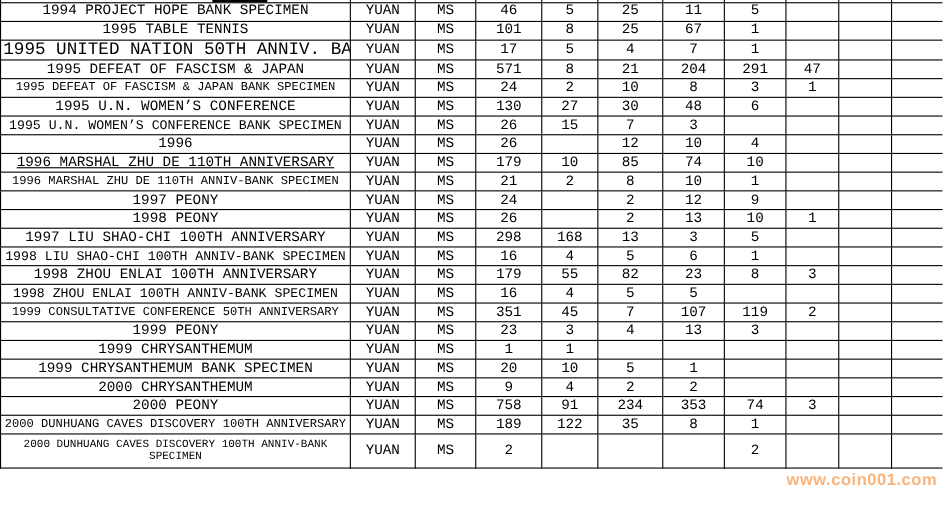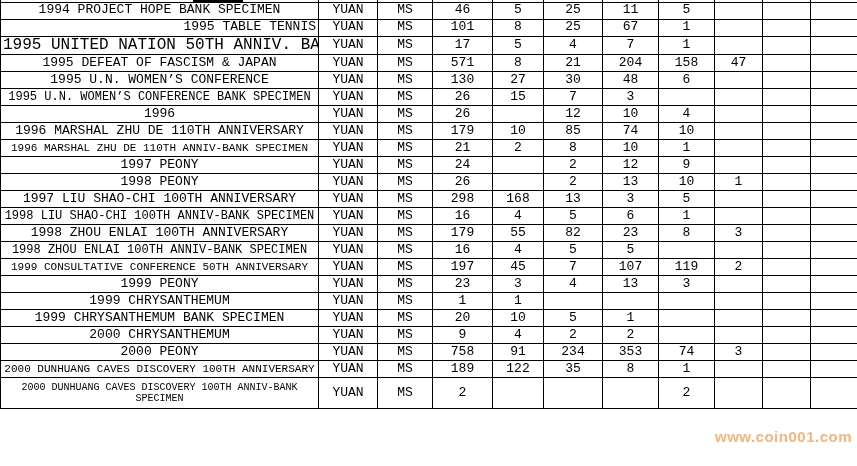--- a/index.html
+++ b/index.html
@@ -93,21 +93,21 @@
     <td>46</td>
     <td>5</td>
     <td>25</td>
     <td>11</td>
     <td>5</td>
     <td></td>
     <td></td>
     <td></td>
   </tr>
         <tr>
-    <td class="desc" style="font-size: 13px; text-align: right;">1995 TABLE TENNIS</td>
+    <td class="desc" style="font-size: 13px;">1995 TABLE TENNIS</td>
     <td>YUAN</td>
     <td>MS</td>
     <td>101</td>
     <td>8</td>
     <td>25</td>
     <td>67</td>
     <td>1</td>
     <td></td>
     <td></td>
     <td></td>
@@ -126,22 +126,35 @@
     <td></td>
   </tr>
         <tr>
     <td class="desc" style="font-size: 13px;">1995 DEFEAT OF FASCISM &amp; JAPAN</td>
     <td>YUAN</td>
     <td>MS</td>
     <td>571</td>
     <td>8</td>
     <td>21</td>
     <td>204</td>
-    <td>158</td>
+    <td>291</td>
     <td>47</td>
+    <td></td>
+    <td></td>
+  </tr>
+        <tr>
+    <td class="desc" style="font-size: 11px;">1995 DEFEAT OF FASCISM &amp; JAPAN BANK SPECIMEN</td>
+    <td>YUAN</td>
+    <td>MS</td>
+    <td>24</td>
+    <td>2</td>
+    <td>10</td>
+    <td>8</td>
+    <td>3</td>
+    <td>1</td>
     <td></td>
     <td></td>
   </tr>
         <tr>
     <td class="desc" style="font-size: 13px;">1995 U.N. WOMEN’S CONFERENCE</td>
     <td>YUAN</td>
     <td>MS</td>
     <td>130</td>
     <td>27</td>
     <td>30</td>
@@ -171,21 +184,21 @@
     <td>26</td>
     <td></td>
     <td>12</td>
     <td>10</td>
     <td>4</td>
     <td></td>
     <td></td>
     <td></td>
   </tr>
         <tr>
-    <td class="desc" style="font-size: 13px;">1996 MARSHAL ZHU DE 110TH ANNIVERSARY</td>
+    <td class="desc" style="font-size: 13px; text-decoration: underline;">1996 MARSHAL ZHU DE 110TH ANNIVERSARY</td>
     <td>YUAN</td>
     <td>MS</td>
     <td>179</td>
     <td>10</td>
     <td>85</td>
     <td>74</td>
     <td>10</td>
     <td></td>
     <td></td>
     <td></td>
@@ -278,21 +291,21 @@
     <td>5</td>
     <td></td>
     <td></td>
     <td></td>
     <td></td>
   </tr>
         <tr>
     <td class="desc" style="font-size: 11px;">1999 CONSULTATIVE CONFERENCE 50TH ANNIVERSARY</td>
     <td>YUAN</td>
     <td>MS</td>
-    <td>197</td>
+    <td>351</td>
     <td>45</td>
     <td>7</td>
     <td>107</td>
     <td>119</td>
     <td>2</td>
     <td></td>
     <td></td>
   </tr>
         <tr>
     <td class="desc" style="font-size: 13px;">1999 PEONY</td>

